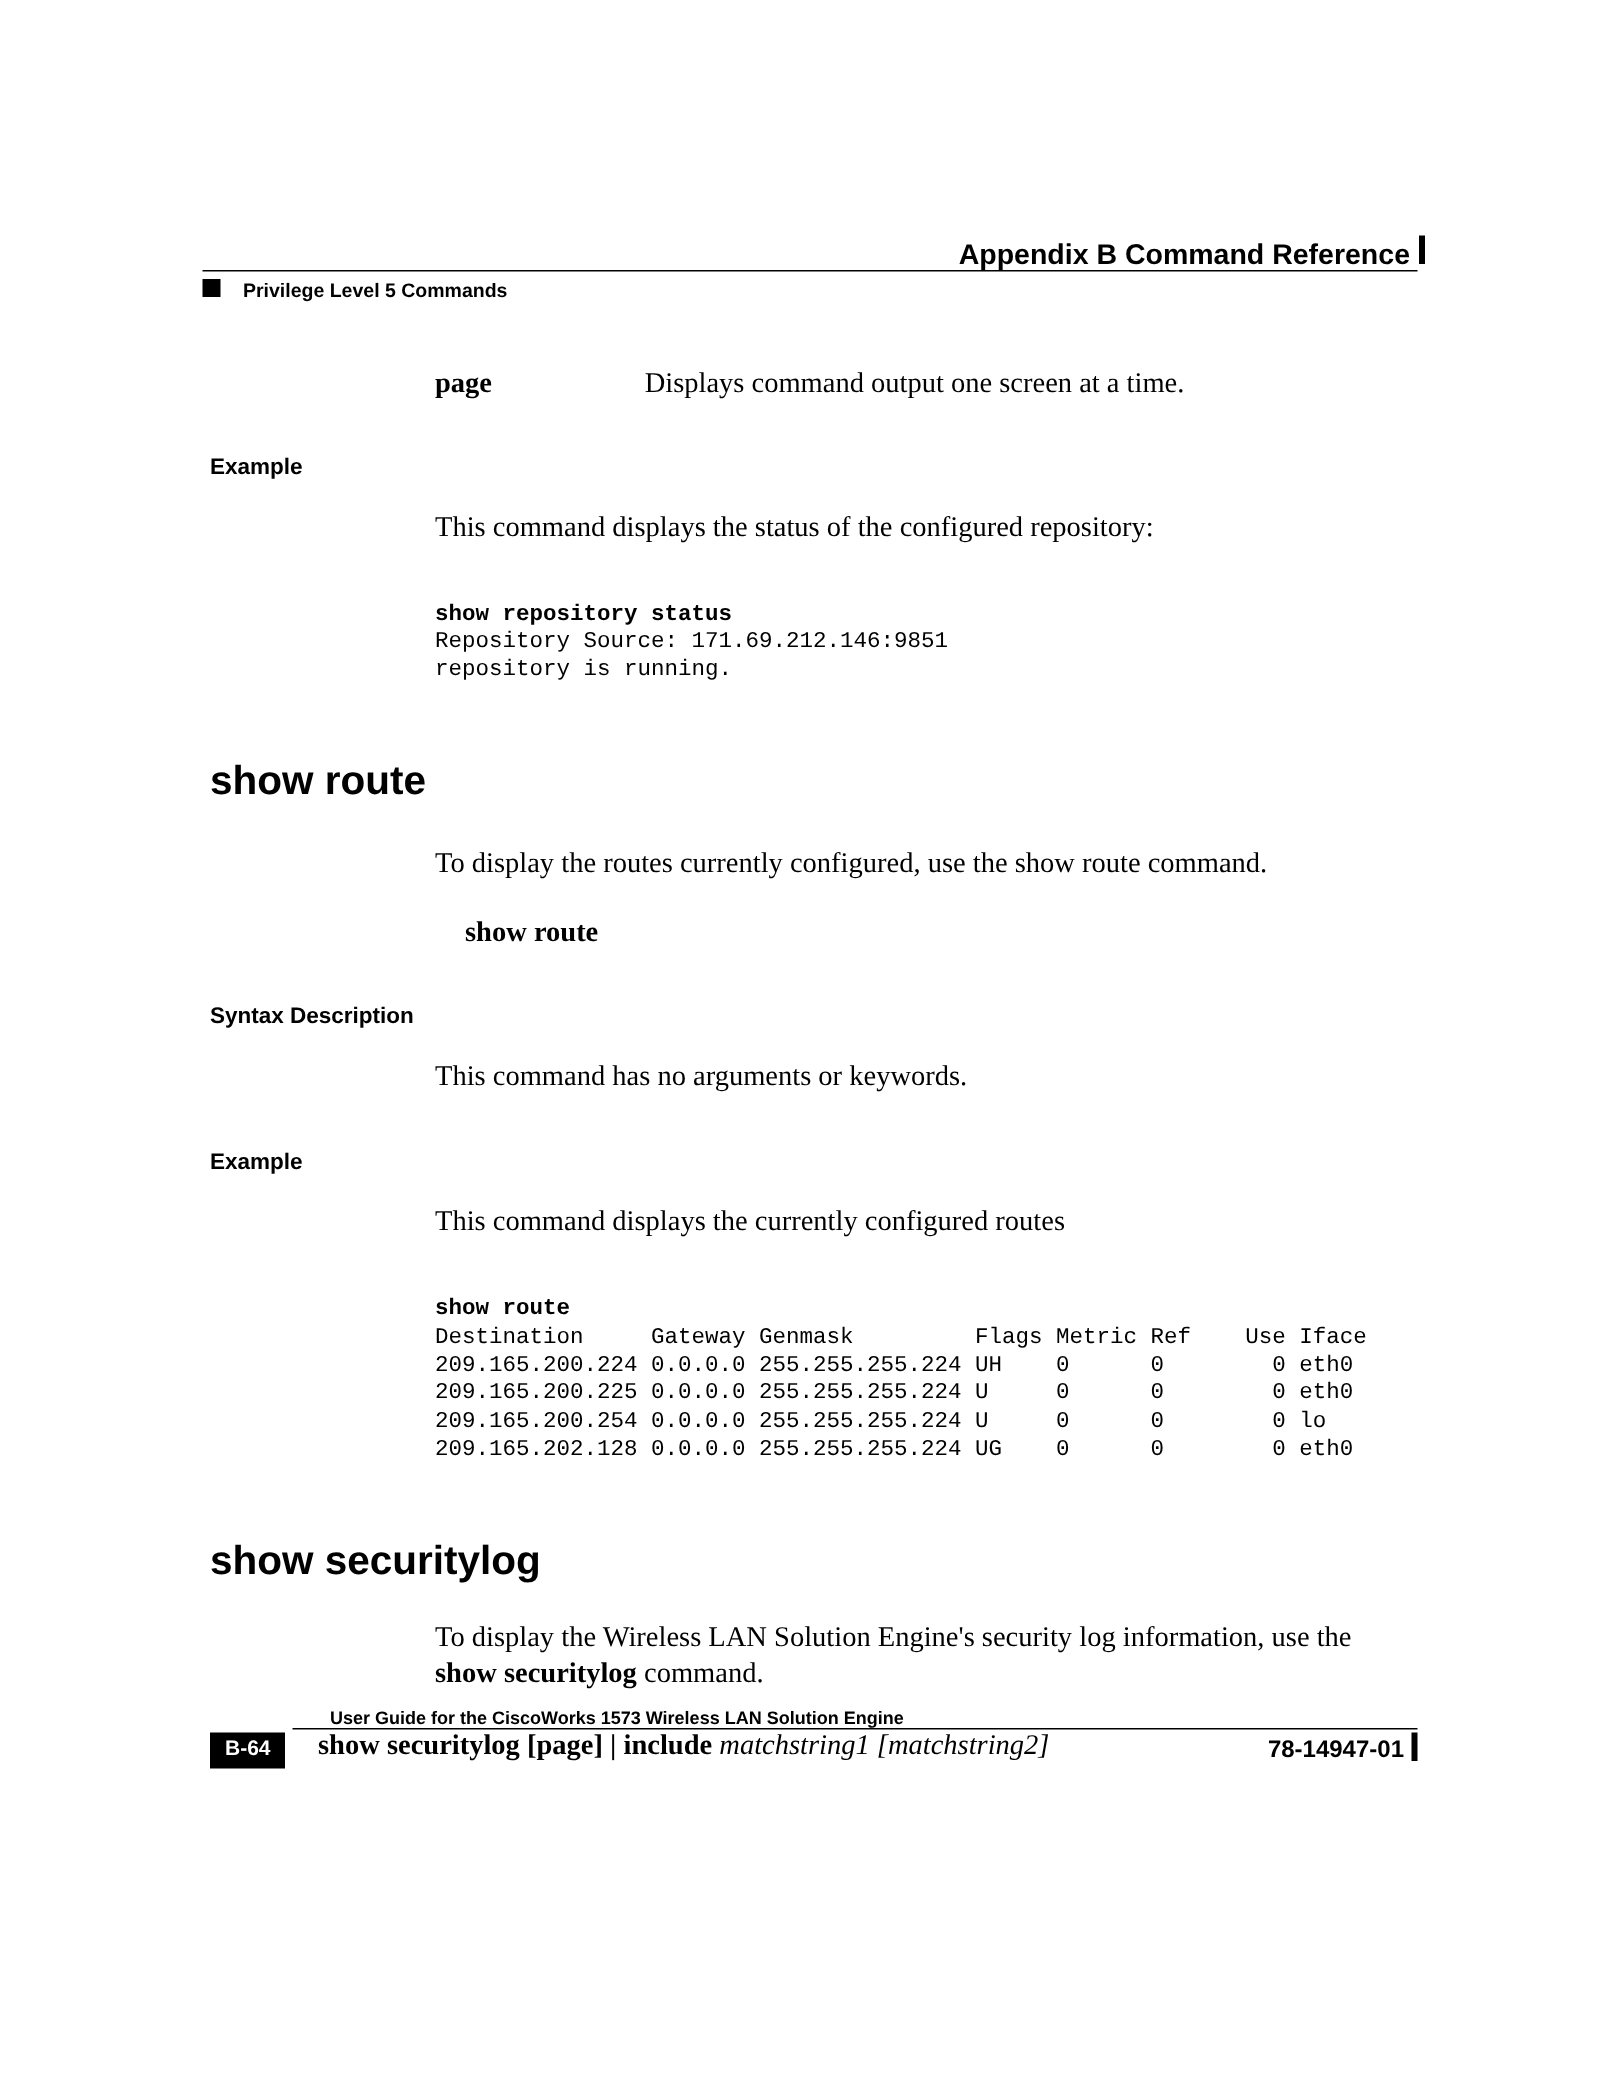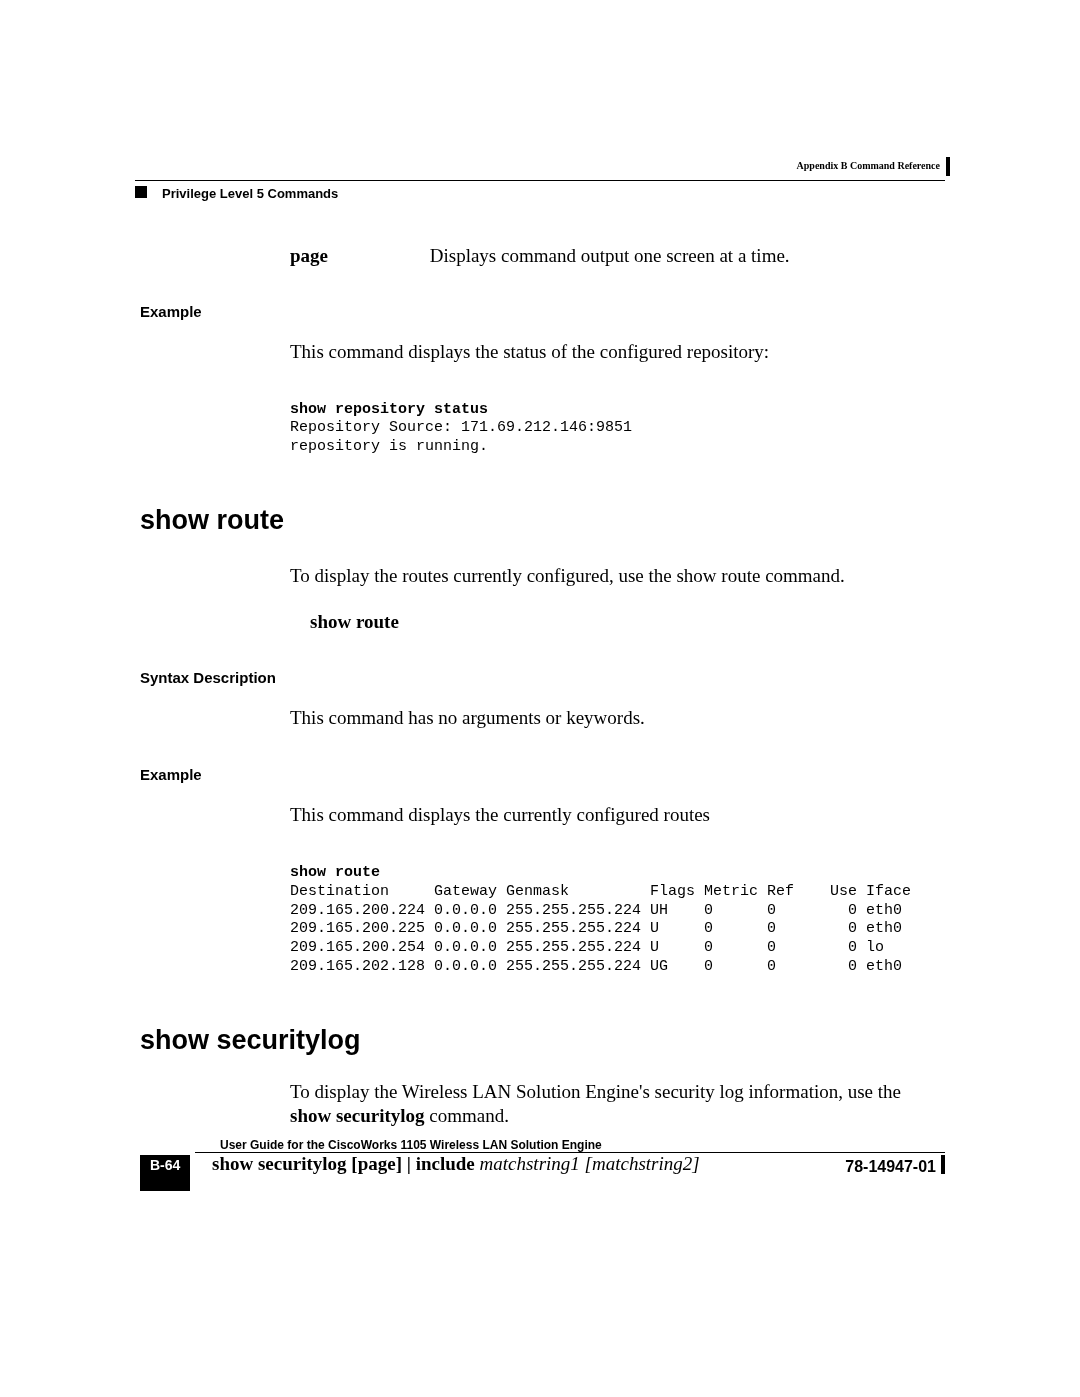--- a/index.html
+++ b/index.html
@@ -15,22 +15,22 @@
   .page {
     position: absolute;
     left: 140px;
     top: 160px;
     width: 800px;
   }
   .header-right {
     position: absolute;
     right: 0;
     top: 0;
-    font-family: Liberation Serif, serif;
-    font-size: 10px;
+    font-family: Liberation Sans, sans-serif;
+    font-size: 19px;
     font-weight: bold;
     text-align: right;
   }
   .header-right .bar {
     position: absolute;
     right: -10px;
     top: -3px;
     width: 4px;
     height: 19px;
     background: #000;
@@ -140,21 +140,21 @@
   }
   .footer-page-box {
     position: absolute;
     left: 0;
     top: 17px;
     background: #000;
     color: #fff;
     font-family: Arial, Helvetica, sans-serif;
     font-weight: bold;
     font-size: 14px;
-    padding: 2px 10px 18px 10px;
+    padding: 2px 10px 6px 10px;
   }
   .footer-doc {
     position: absolute;
     right: 4px;
     top: 20px;
     font-family: Arial, Helvetica, sans-serif;
     font-weight: bold;
     font-size: 16px;
   }
   .footer-bar {
@@ -212,21 +212,21 @@
 
     <h2 class="section">show securitylog</h2>
     <div class="body-text" style="margin-top:24px">
       <span>To display the Wireless LAN Solution Engine's security log information, use the </span><span style="font-weight:bold">show securitylog</span><span> command.</span>
     </div>
     <div class="syntax-line">
       <span class="b">show securitylog [page] | include </span><span class="i">matchstring1 [matchstring2]</span>
     </div>
 
     <div class="footer">
-      <div class="footer-guide">User Guide for the CiscoWorks 1105 Wireless LAN Solution Engine</div>
+      <div class="footer-guide">User Guide for the CiscoWorks 1573 Wireless LAN Solution Engine</div>
       <div class="footer-hr"></div>
       <div class="footer-page-box">B-64</div>
       <div class="footer-doc">78-14947-01</div>
       <div class="footer-bar"></div>
     </div>
 
   </div>
 </div>
 
 </body></html>

